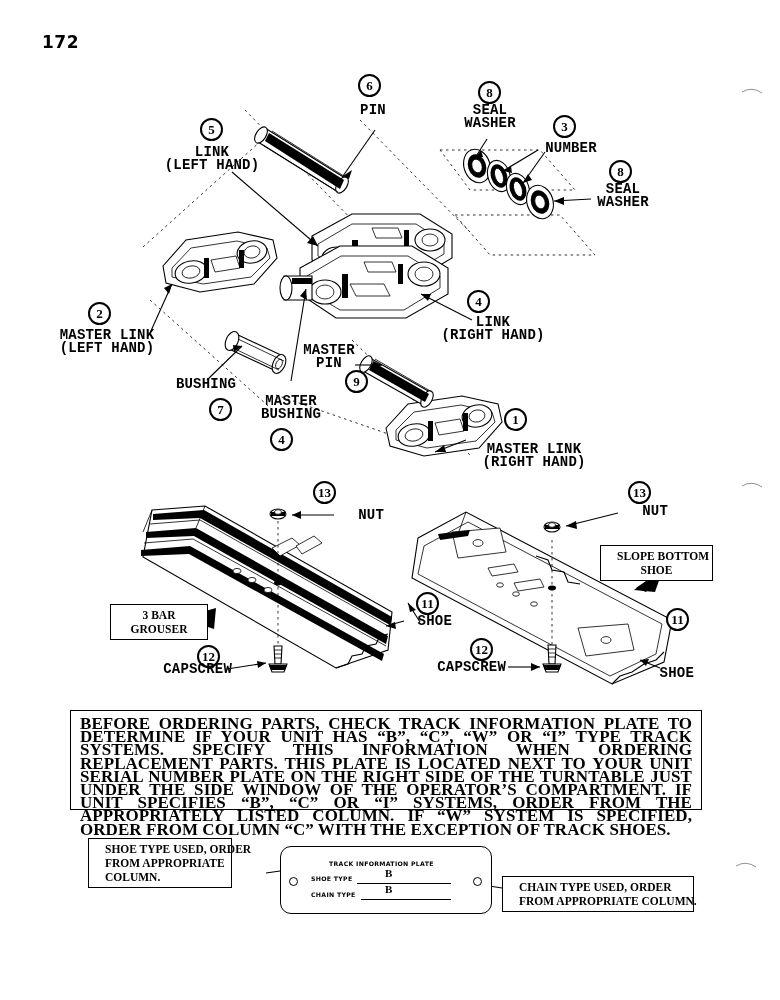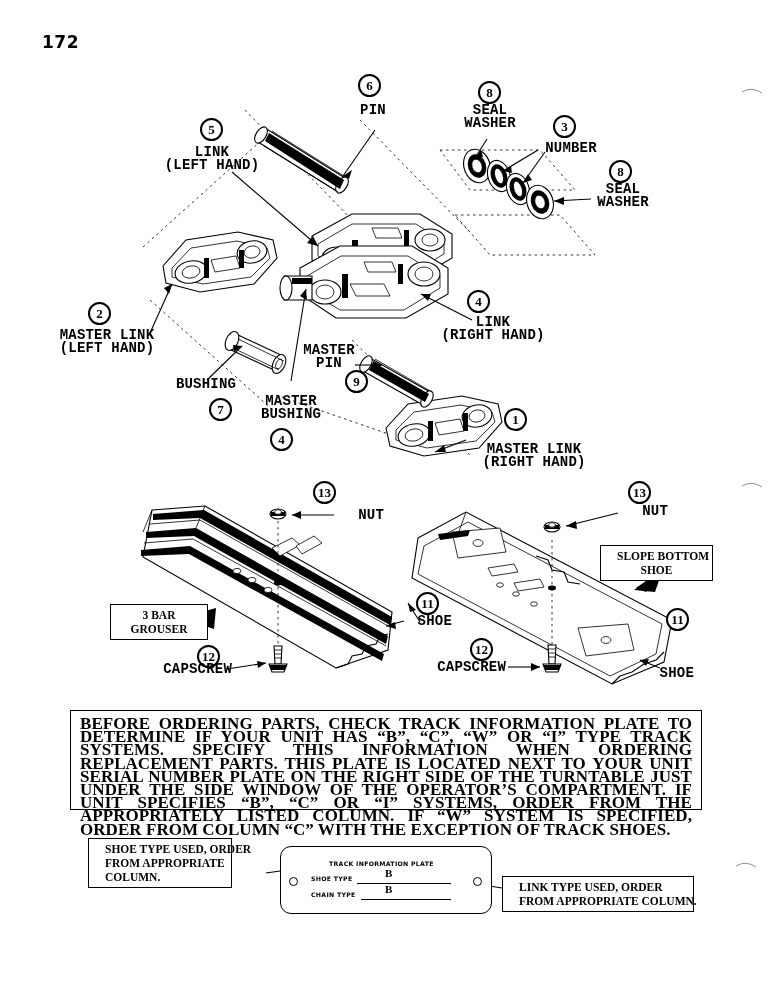--- a/index.html
+++ b/index.html
@@ -510,21 +510,21 @@
 SHOE</div>
 
   <div id="notice-box">
     <div id="notice-text">BEFORE ORDERING PARTS, CHECK TRACK INFORMATION PLATE TO DETERMINE IF YOUR UNIT HAS “B”, “C”, “W” OR “I” TYPE TRACK SYSTEMS. SPECIFY THIS INFORMATION WHEN ORDERING REPLACEMENT PARTS. THIS PLATE IS LOCATED NEXT TO YOUR UNIT SERIAL NUMBER PLATE ON THE RIGHT SIDE OF THE TURNTABLE JUST UNDER THE SIDE WINDOW OF THE OPERATOR’S COMPARTMENT. IF UNIT SPECIFIES “B”, “C” OR “I” SYSTEMS, ORDER FROM THE APPROPRIATELY LISTED COLUMN. IF “W” SYSTEM IS SPECIFIED, ORDER FROM COLUMN “C” WITH THE EXCEPTION OF TRACK SHOES.</div>
   </div>
 
   <div class="boxlbl" id="shoe-note">SHOE TYPE USED, ORDER
 FROM APPROPRIATE
 COLUMN.</div>
 
-  <div class="boxlbl" id="chain-note">LINK TYPE USED, ORDER
+  <div class="boxlbl" id="chain-note">CHAIN TYPE USED, ORDER
 FROM APPROPRIATE COLUMN.</div>
 
   <div id="plate">
     <div class="plate-hole" style="left:8px;  top:30px;"></div>
     <div class="plate-hole" style="left:192px; top:30px;"></div>
 
     <div class="plate-txt" style="left:48px; top:13px;">TRACK INFORMATION PLATE</div>
 
     <div class="plate-txt" style="left:30px; top:28px;">SHOE TYPE</div>
     <div class="plate-rule" style="left:76px; top:36px; width:94px;"></div>

